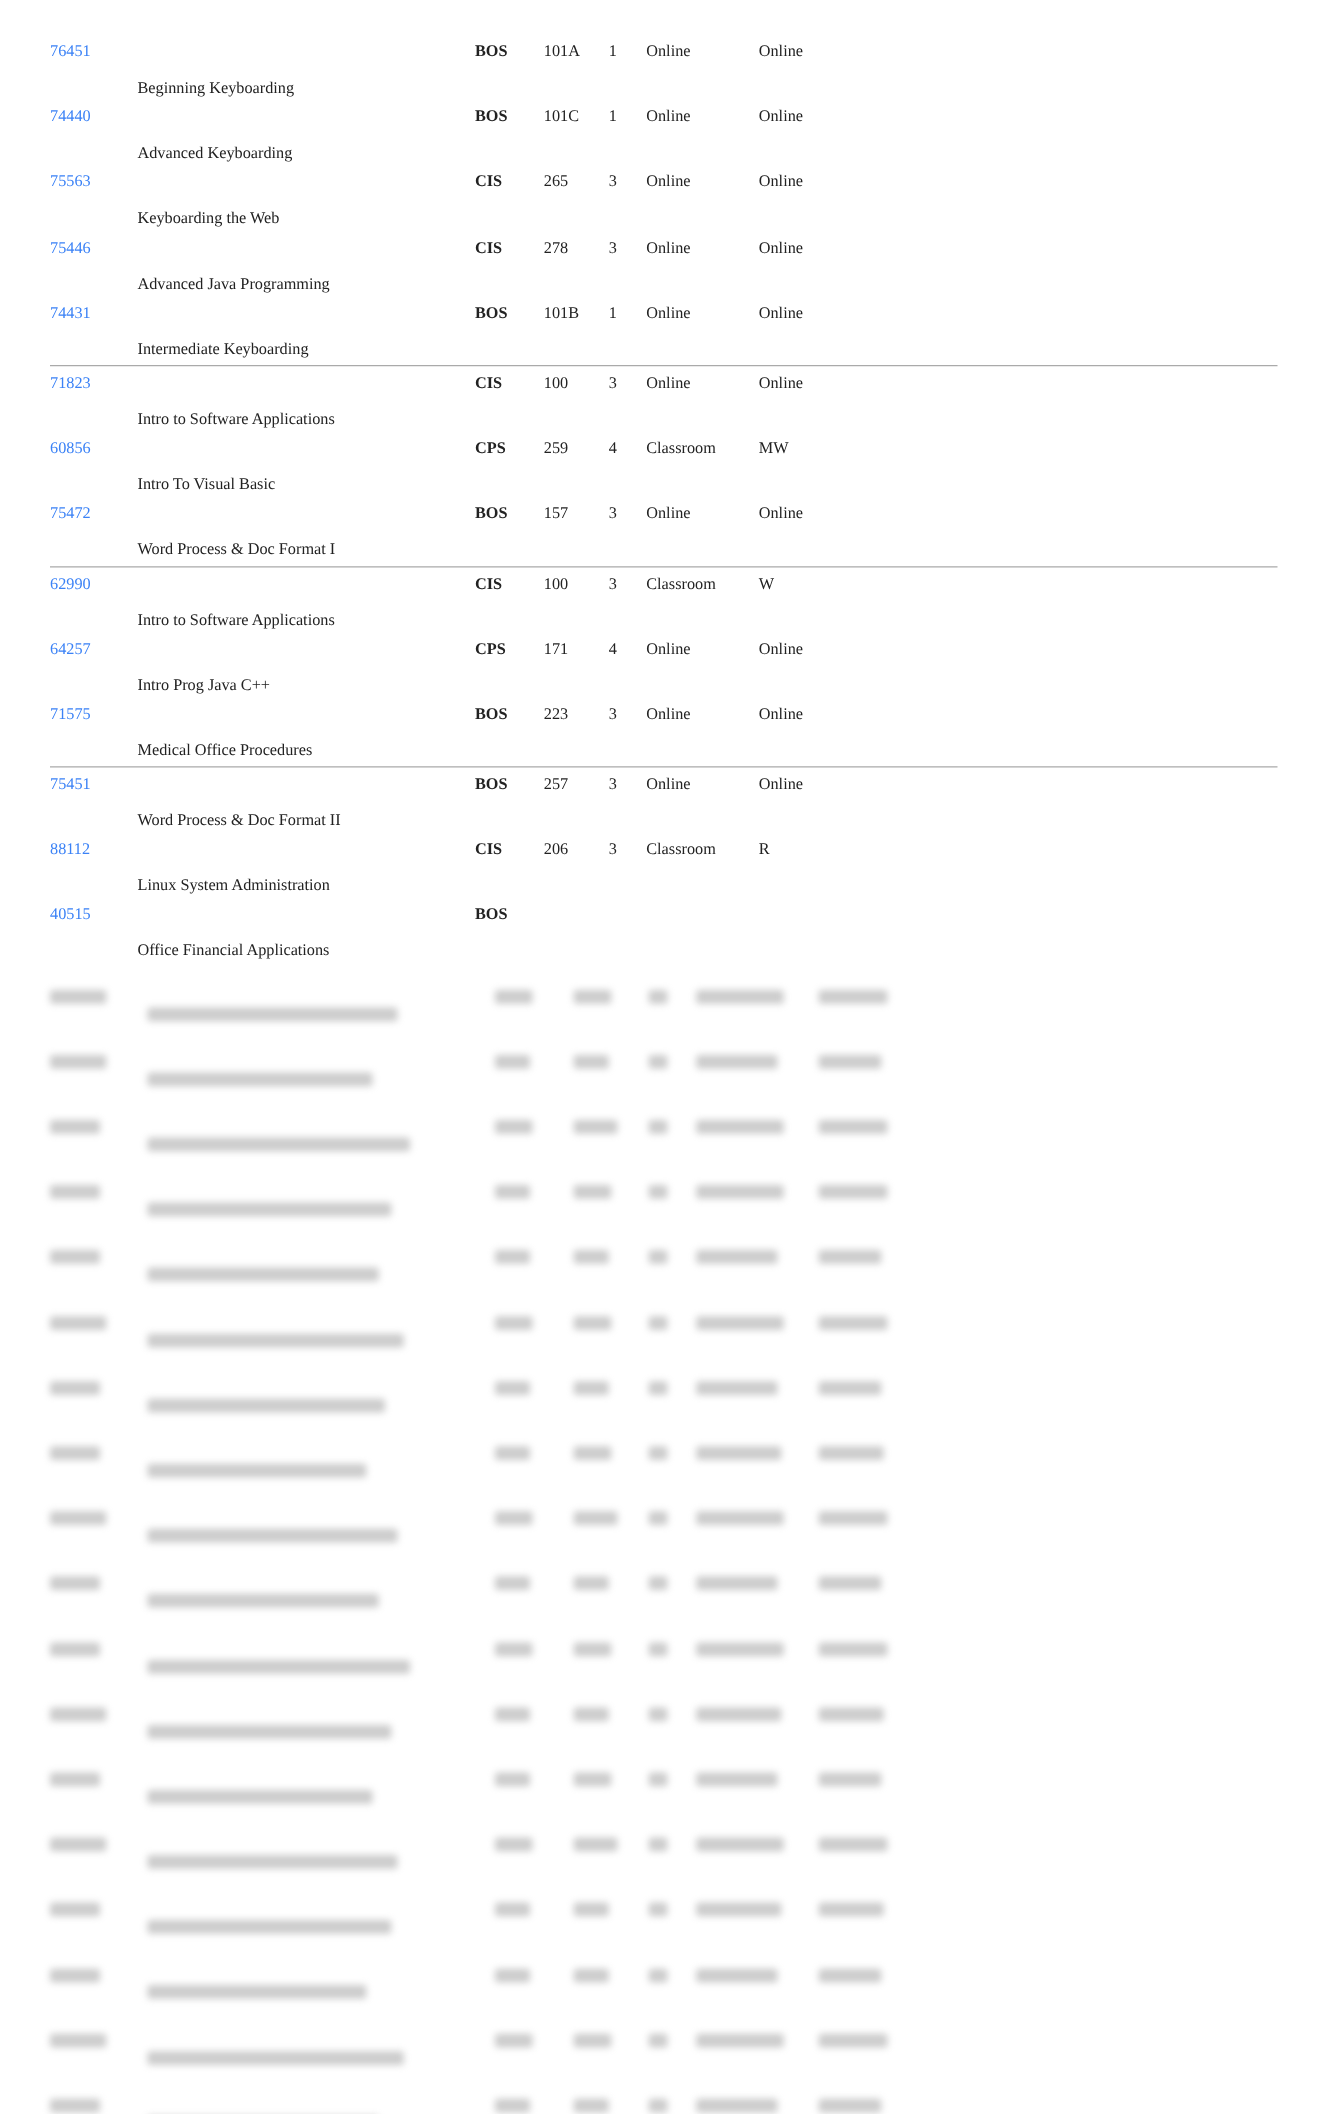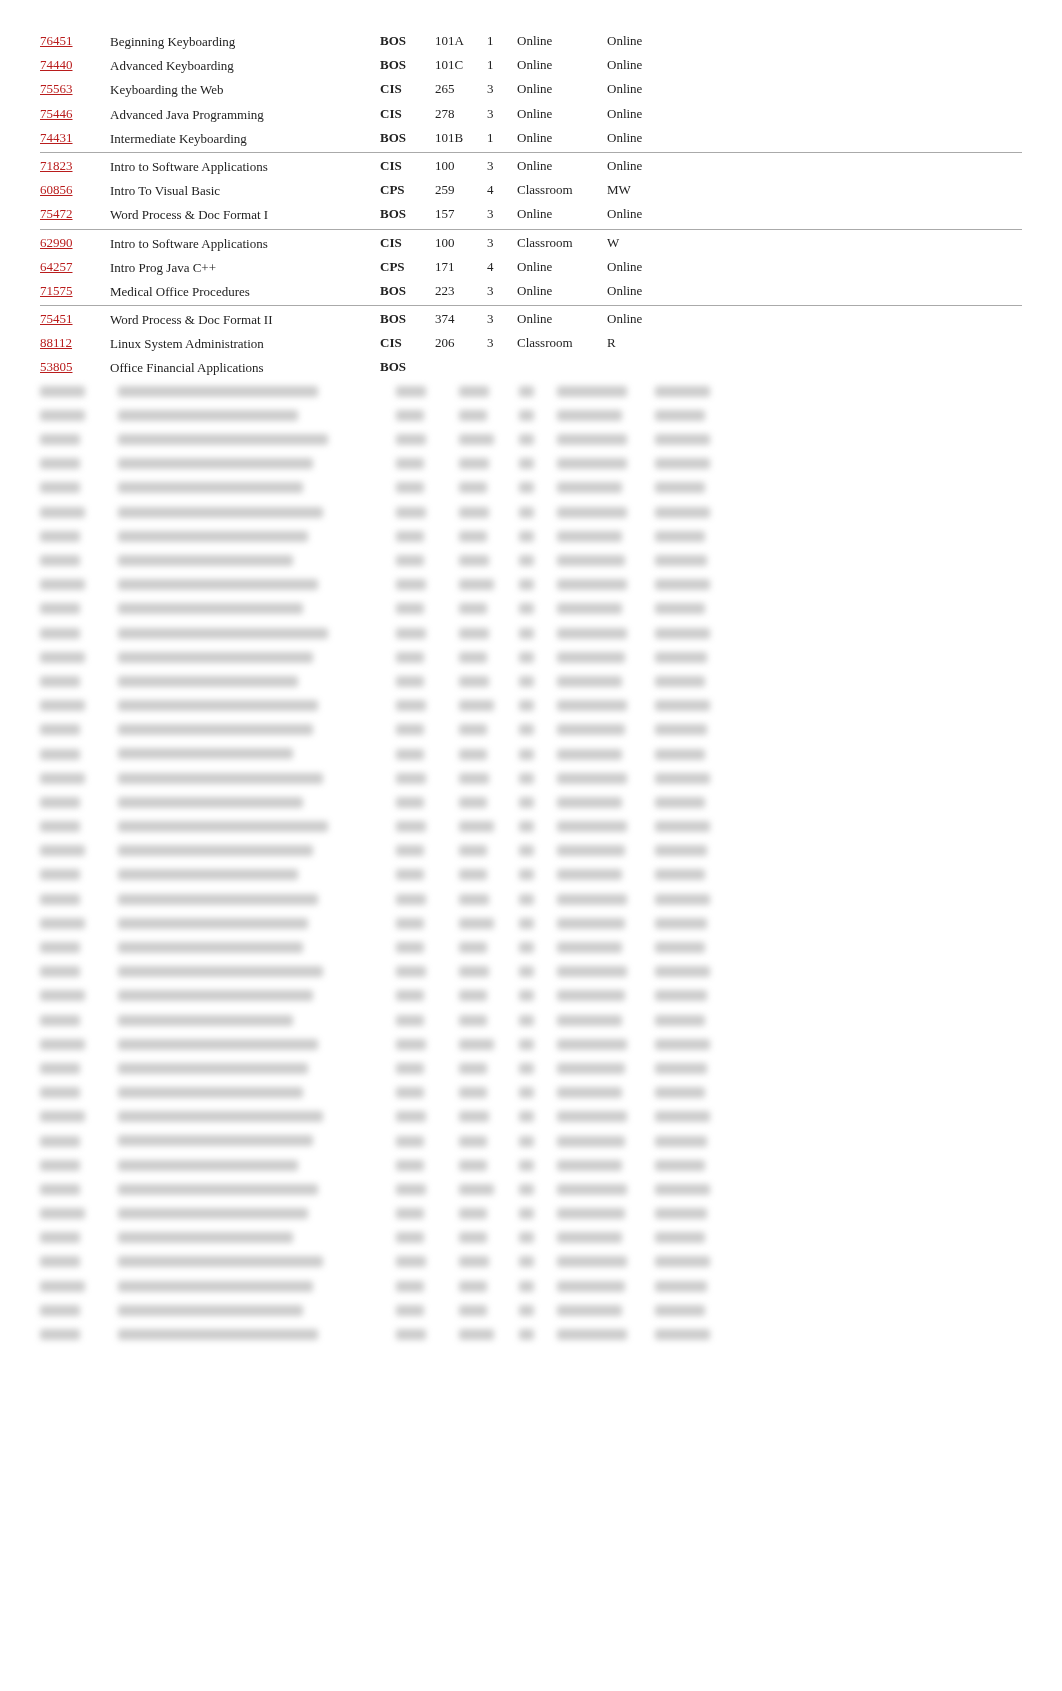--- a/index.html
+++ b/index.html
@@ -24,30 +24,30 @@
     .row.has-border {
       border-bottom: 1px solid #aaa;
       padding-bottom: 4px;
       margin-bottom: 2px;
     }
     .col-id {
       width: 70px;
       min-width: 70px;
       padding-right: 10px;
       font-size: 13px;
-      color: #b91c1c;
-      text-decoration: underline;
+      color: #3b82f6;
     }
     .col-name {
       width: 270px;
       min-width: 270px;
       padding-right: 10px;
       font-size: 13px;
       color: #222;
       line-height: 1.4;
+      margin-top: 28px;
     }
     .col-dept {
       width: 55px;
       min-width: 55px;
       padding-right: 8px;
       font-size: 13px;
       color: #222;
       font-weight: bold;
     }
     .col-num {
@@ -193,36 +193,36 @@
     <div class="col-dept">BOS</div>
     <div class="col-num">223</div>
     <div class="col-credits">3</div>
     <div class="col-loc">Online</div>
     <div class="col-days">Online</div>
   </div>
       <div class="row">
     <div class="col-id">75451</div>
     <div class="col-name">Word Process &amp; Doc Format II</div>
     <div class="col-dept">BOS</div>
-    <div class="col-num">374</div>
+    <div class="col-num">257</div>
     <div class="col-credits">3</div>
     <div class="col-loc">Online</div>
     <div class="col-days">Online</div>
   </div>
       <div class="row">
     <div class="col-id">88112</div>
     <div class="col-name">Linux System Administration</div>
     <div class="col-dept">CIS</div>
     <div class="col-num">206</div>
     <div class="col-credits">3</div>
     <div class="col-loc">Classroom</div>
     <div class="col-days">R</div>
   </div>
       <div class="row">
-    <div class="col-id">53805</div>
+    <div class="col-id">40515</div>
     <div class="col-name">Office Financial Applications</div>
     <div class="col-dept">BOS</div>
     <div class="col-num"></div>
     <div class="col-credits"></div>
     <div class="col-loc"></div>
     <div class="col-days"></div>
   </div>
     </div>
   <div id="blurred-rows">
       <div class="blurred-row blurred">

